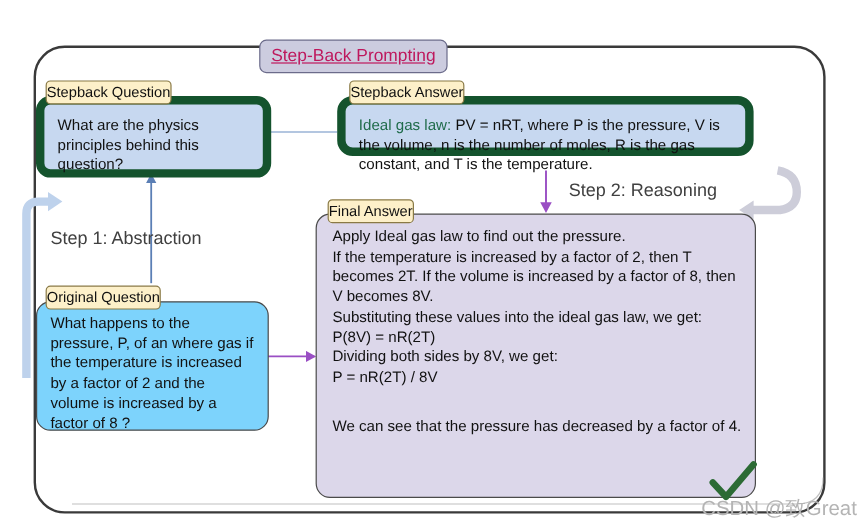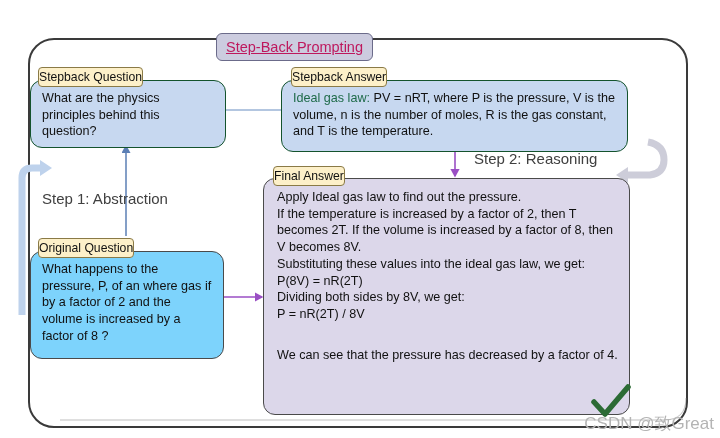--- a/index.html
+++ b/index.html
@@ -62,21 +62,21 @@
   }
   
   .box {
     position: absolute;
     box-sizing: border-box;
     border-radius: 12px;
     z-index: 4;
   }
   .box-blue {
     background: #c7d8f0;
-    border: 1px solid #14532d;
+    border: 7px solid #14532d;
   }
   .box-white {
     background: #7dd3fc;
     border: 1px solid #4a4a4a;
   }
   .box-purple {
     background: #dcd7ea;
     border: 1px solid #4a4a4a;
   }
   .box p {
@@ -171,21 +171,21 @@
     <div class="pad">
       <p>What are the physics</p>
       <p>principles behind this</p>
       <p>question?</p>
     </div>
   </div>
 
   <div class="tab-label" style="left:291px; top:67px;">
     <span>Stepback Answer</span>
   </div>
-  <div class="box box-blue" style="left:281px; top:80px; width:347px; height:72px;">
+  <div class="box box-blue" style="left:281px; top:80px; width:347px; height:50px;border-radius:13px;">
     <div class="pad">
       <p>
         <span class="green">Ideal gas law:</span><span> PV = nRT, where P is the pressure, V is the volume, n is the number of moles, R is the gas constant, and T is the temperature.</span>
       </p>
     </div>
   </div>
 
   <div class="step-caption" style="left:42px; top:190px;">
     <span>Step 1: Abstraction</span>
   </div>
@@ -193,20 +193,21 @@
     <span>Step 2: Reasoning</span>
   </div>
 
   <div class="tab-label" style="left:38px; top:238px;">
     <span>Original Question</span>
   </div>
   <div class="box box-white" style="left:30px; top:251px; width:194px; height:108px;">
     <div class="pad">
       <p>What happens to the</p>
       <p>pressure, P, of an where gas if</p>
+      <p>the temperature is increased</p>
       <p>by a factor of 2 and the</p>
       <p>volume is increased by a</p>
       <p>factor of 8 ?</p>
     </div>
   </div>
 
   <div class="tab-label" style="left:273px; top:166px;">
     <span>Final Answer</span>
   </div>
   <div class="box box-purple" style="left:263px; top:178px; width:367px; height:237px;">

